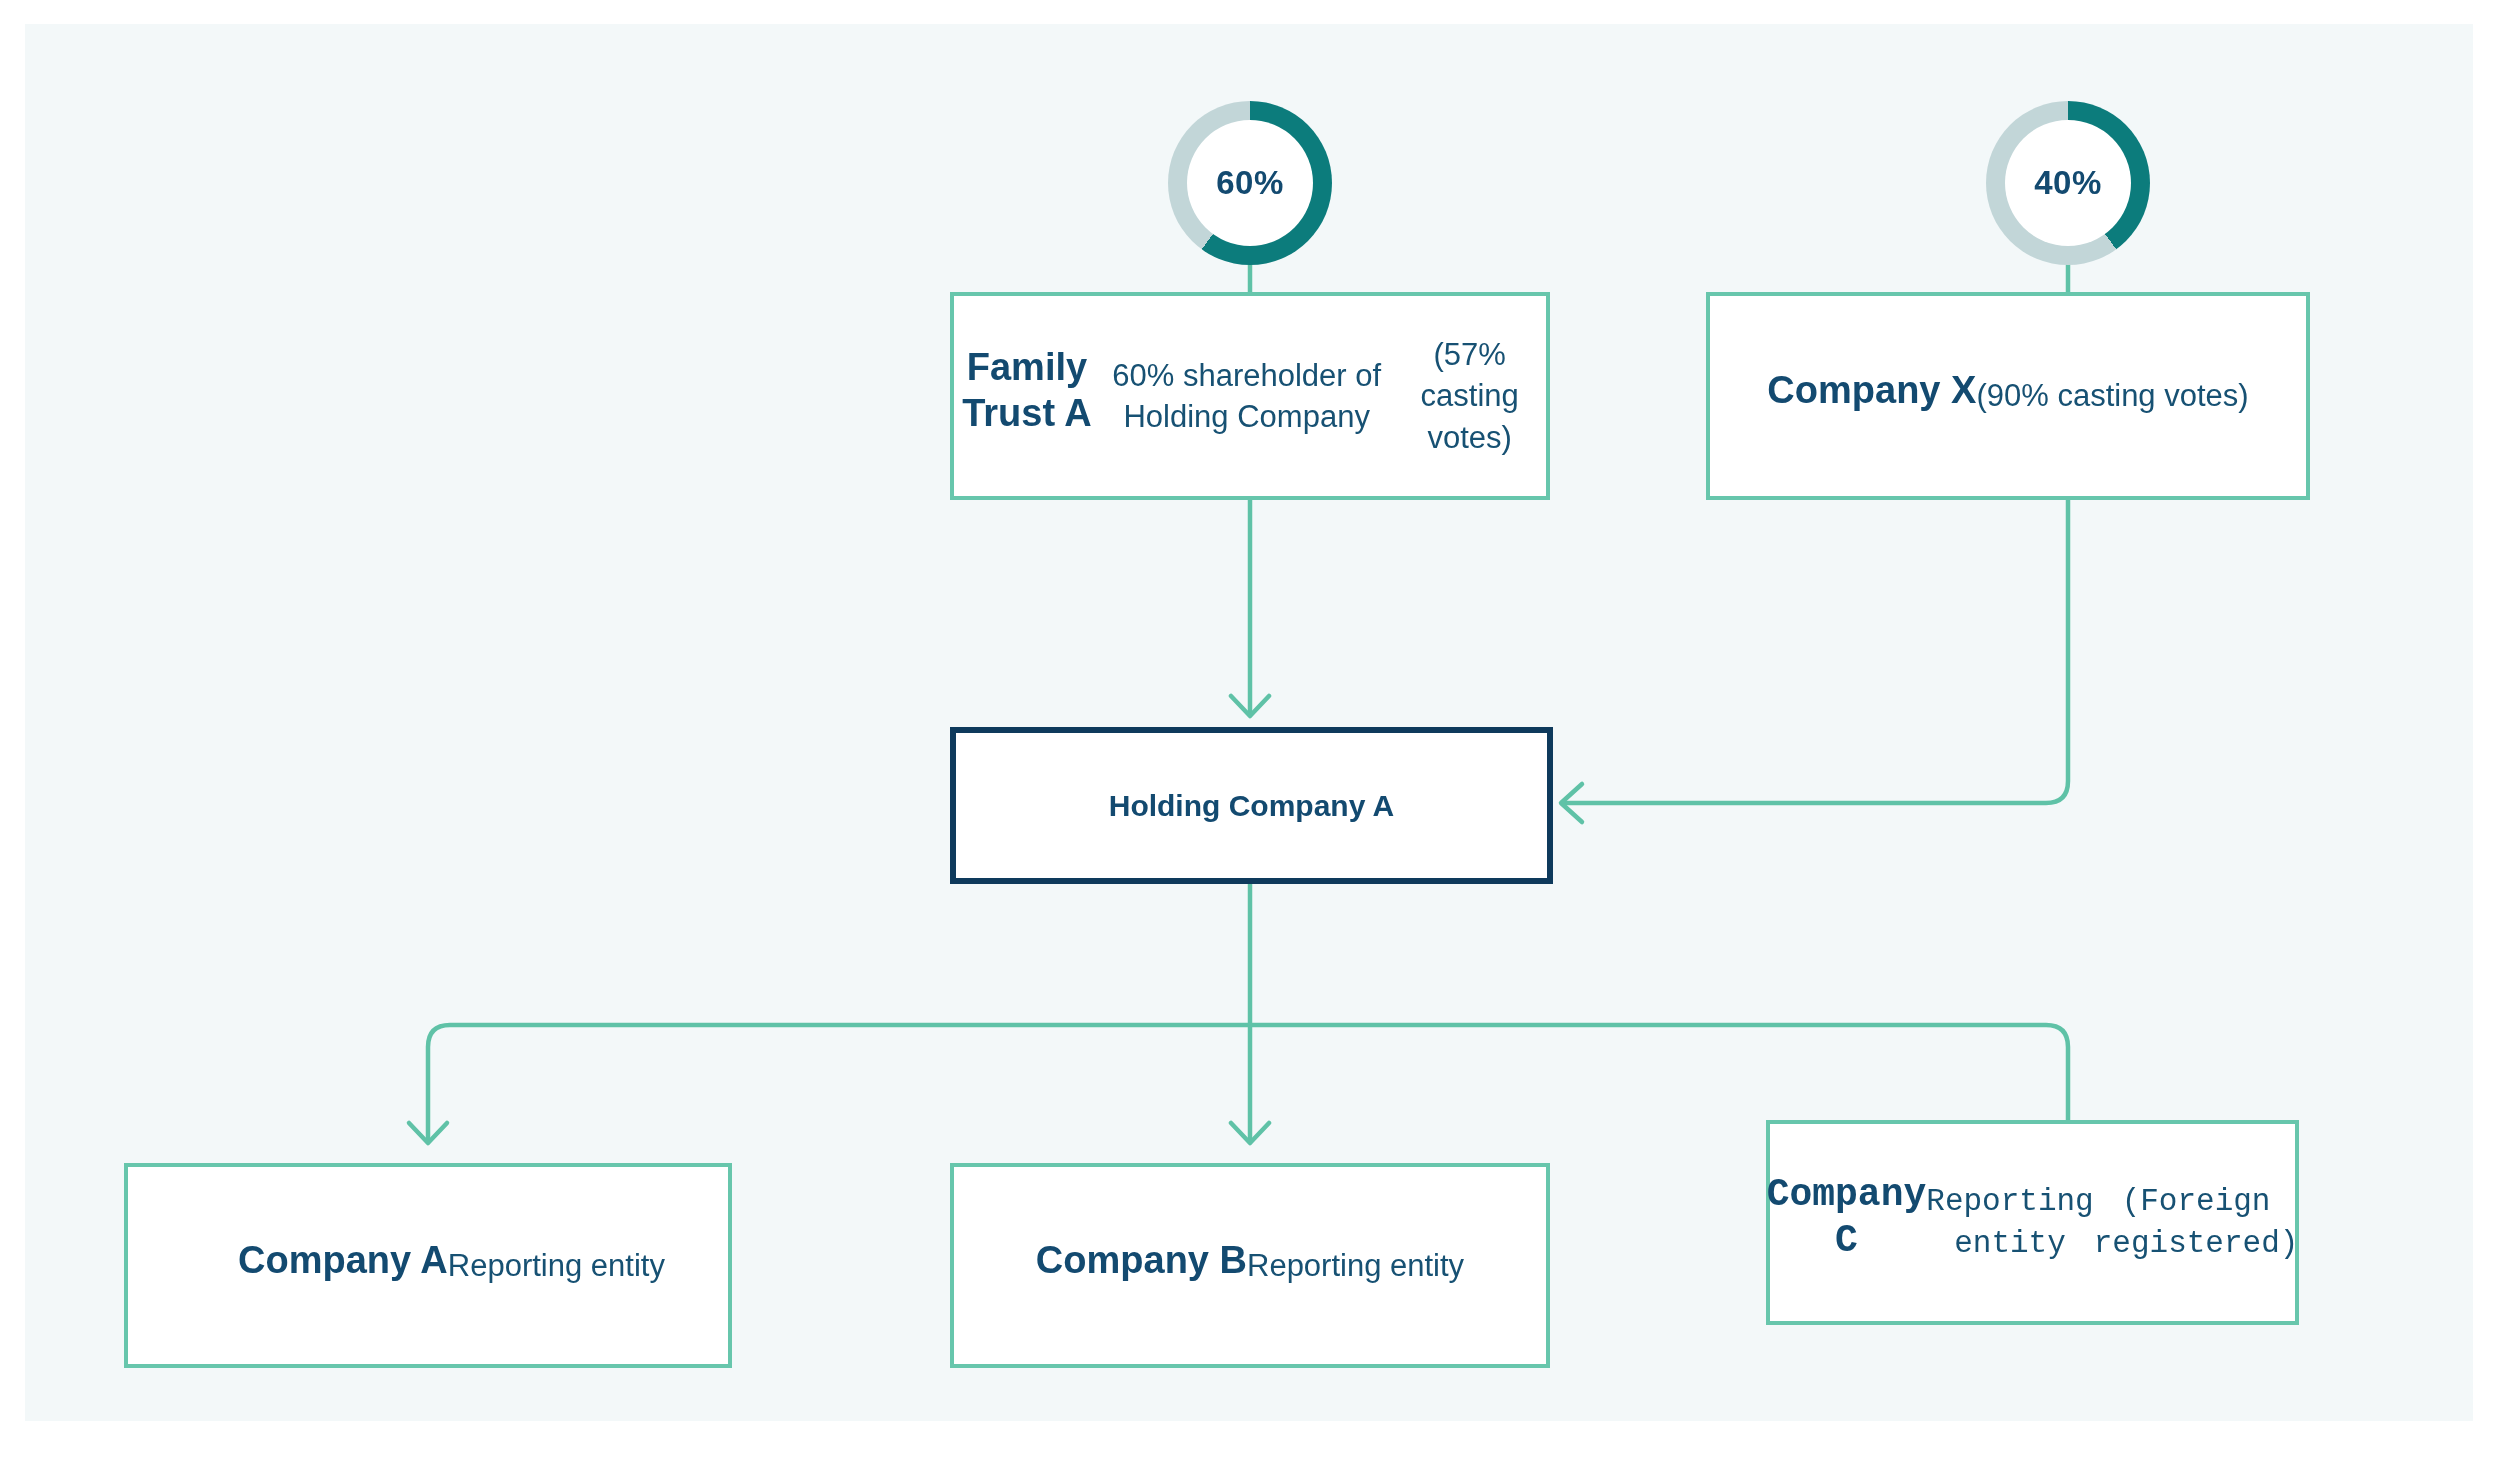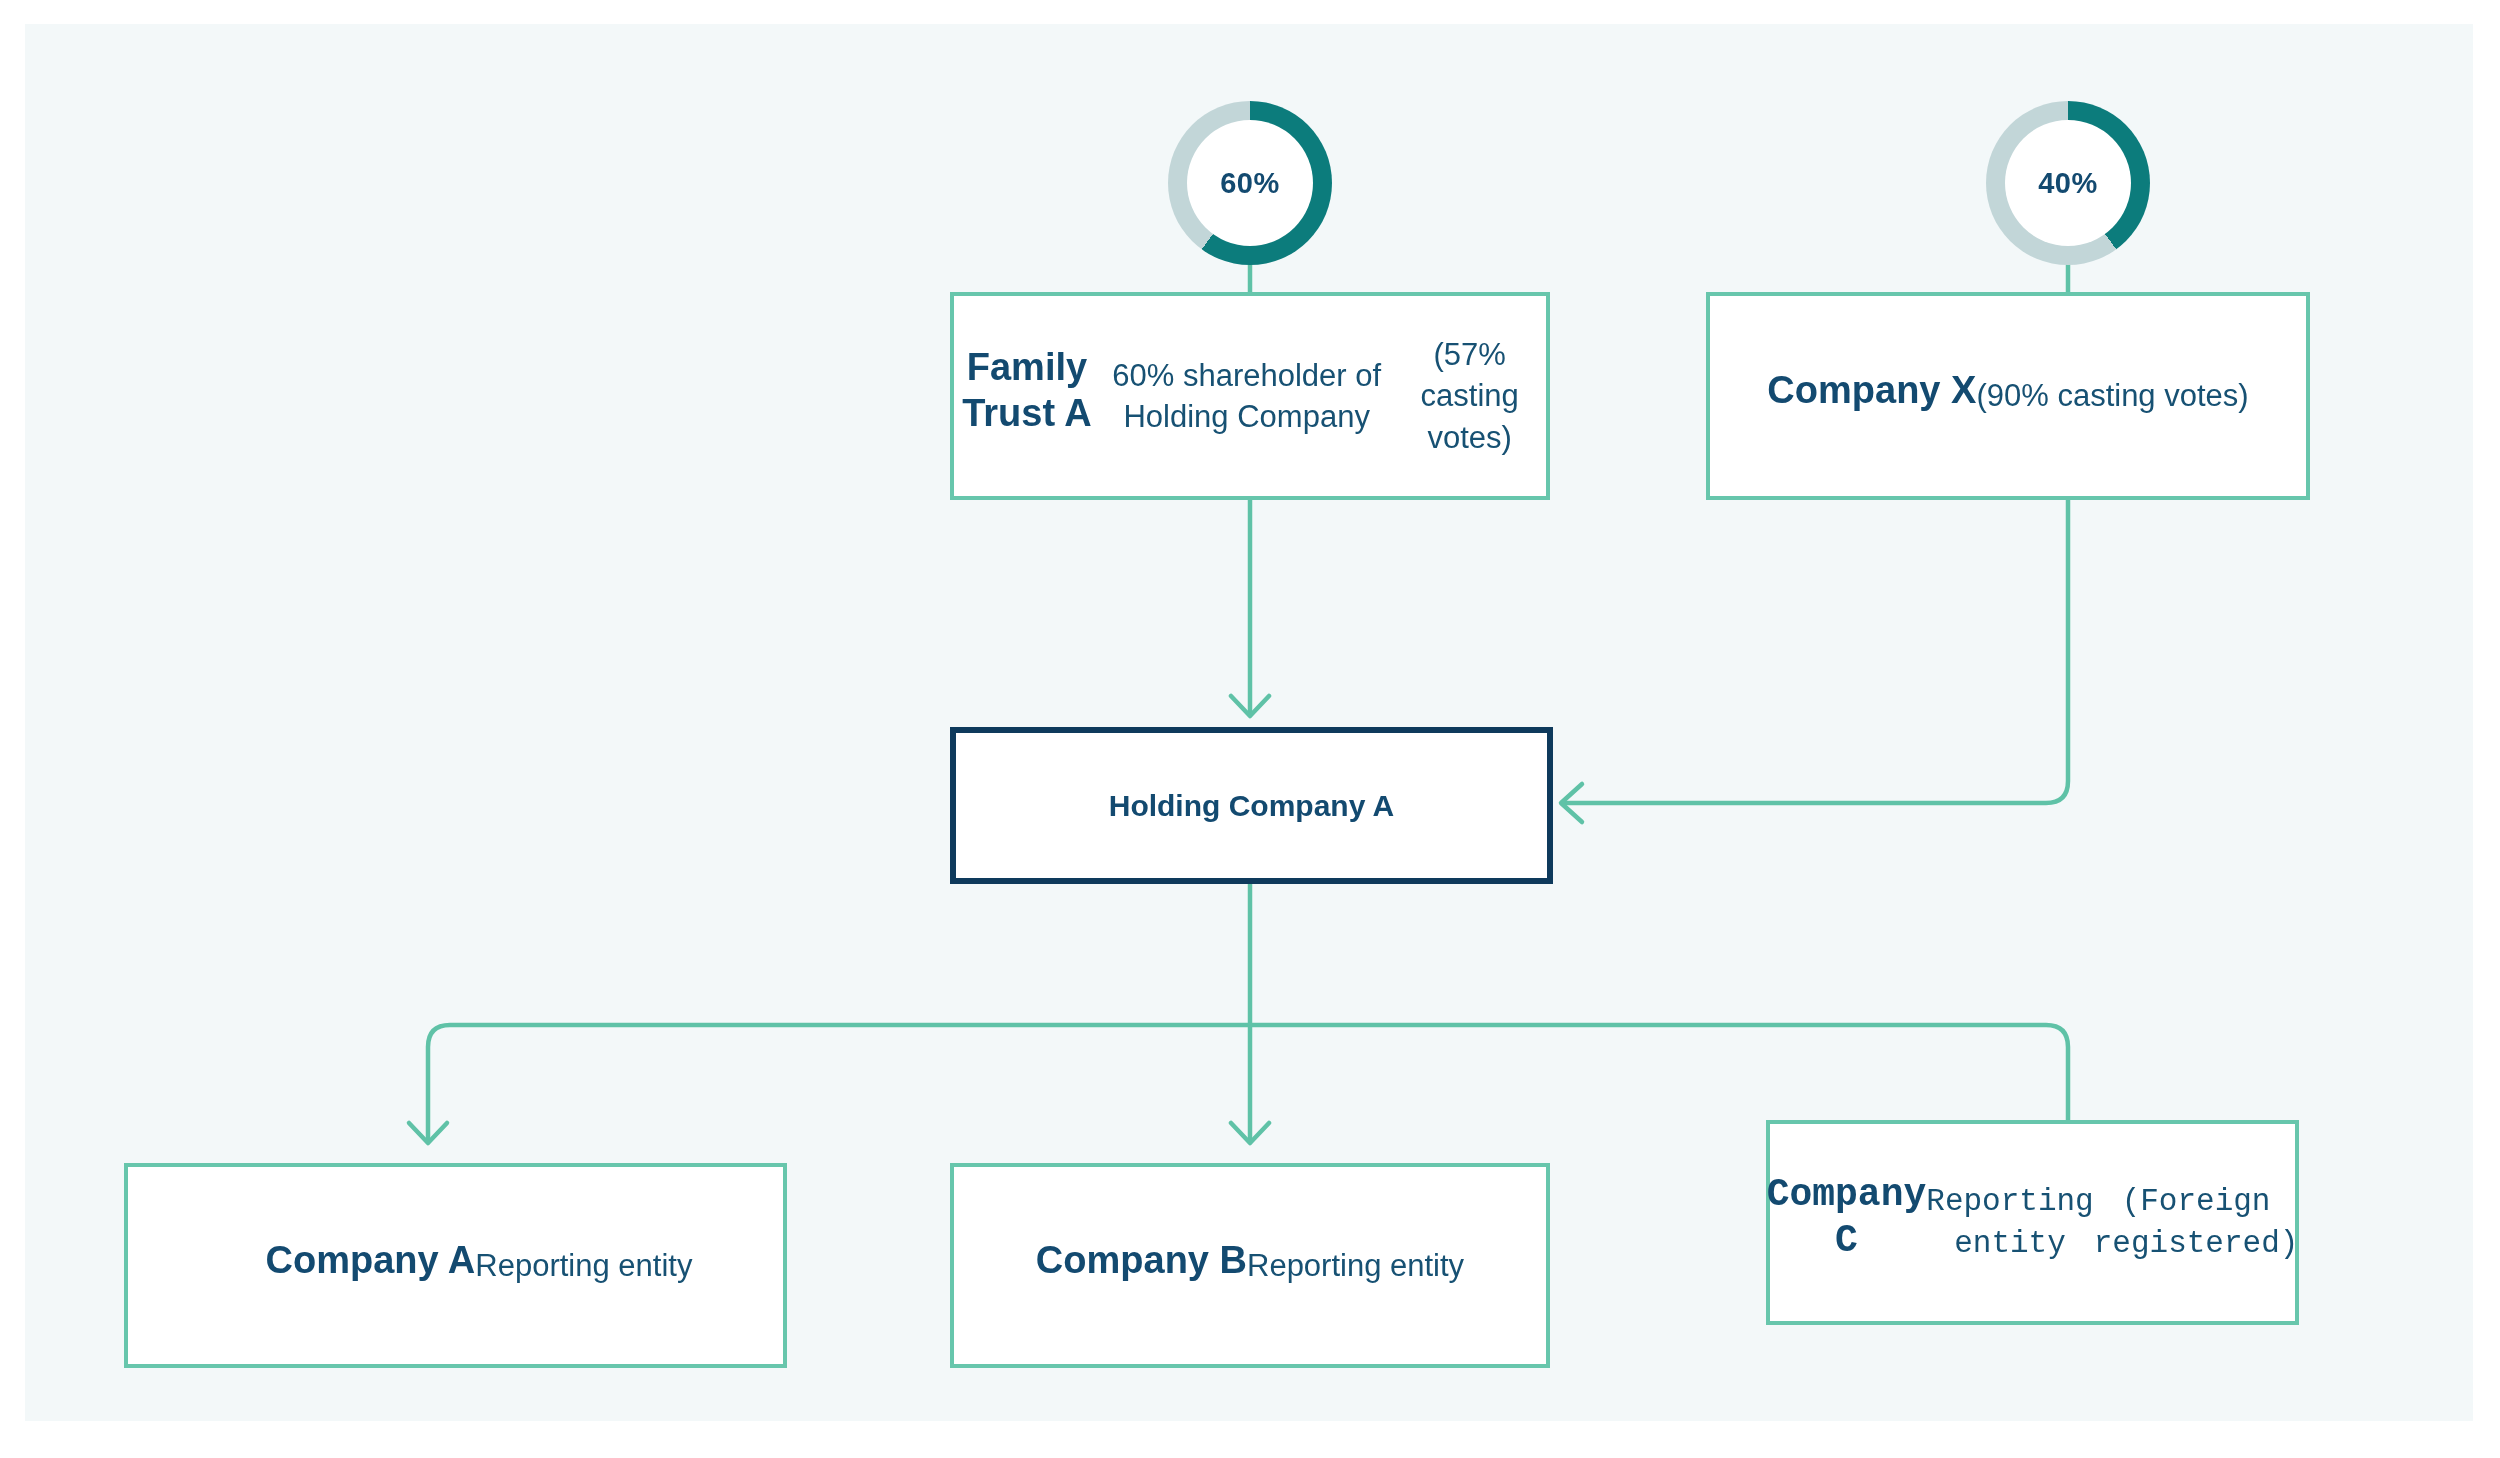--- a/index.html
+++ b/index.html
@@ -31,21 +31,21 @@
   .donut{
     position:absolute;width:164px;height:164px;border-radius:50%;
     display:flex;align-items:center;justify-content:center;
   }
   .donut-hole{
     width:126px;height:126px;border-radius:50%;
     background:#ffffff;
     display:flex;align-items:center;justify-content:center;
   }
   .donut-label{
-    font-size:29px;font-weight:bold;color:var(--title-text);
+    font-size:33px;font-weight:bold;color:var(--title-text);
     letter-spacing:0.5px;
   }
   
   .node{
     position:absolute;
     background:var(--box-bg);
     border:4px solid var(--box-border);
     display:flex;flex-direction:row;align-items:center;justify-content:center;
     text-align:center;
     box-sizing:border-box;
@@ -104,21 +104,21 @@
 
   <div class="node" style="left:1706px;top:292px;width:604px;height:208px;">
     <div class="node-title">Company X</div>
     <div class="node-line">(90% casting votes)</div>
   </div>
 
   <div class="node navy" style="left:950px;top:727px;width:603px;height:157px;">
     <div class="node-title">Holding Company A</div>
   </div>
 
-  <div class="node" style="left:124px;top:1163px;width:663px;height:205px;padding-left:47px;">
+  <div class="node" style="left:124px;top:1163px;width:608px;height:205px;padding-left:47px;">
     <div class="node-title">Company A</div>
     <div class="node-line">Reporting entity</div>
   </div>
 
   <div class="node" style="left:950px;top:1163px;width:600px;height:205px;">
     <div class="node-title">Company B</div>
     <div class="node-line">Reporting entity</div>
   </div>
 
   <div class="node" style="left:1766px;top:1120px;width:533px;height:205px;font-family:Liberation Mono, monospace;">

